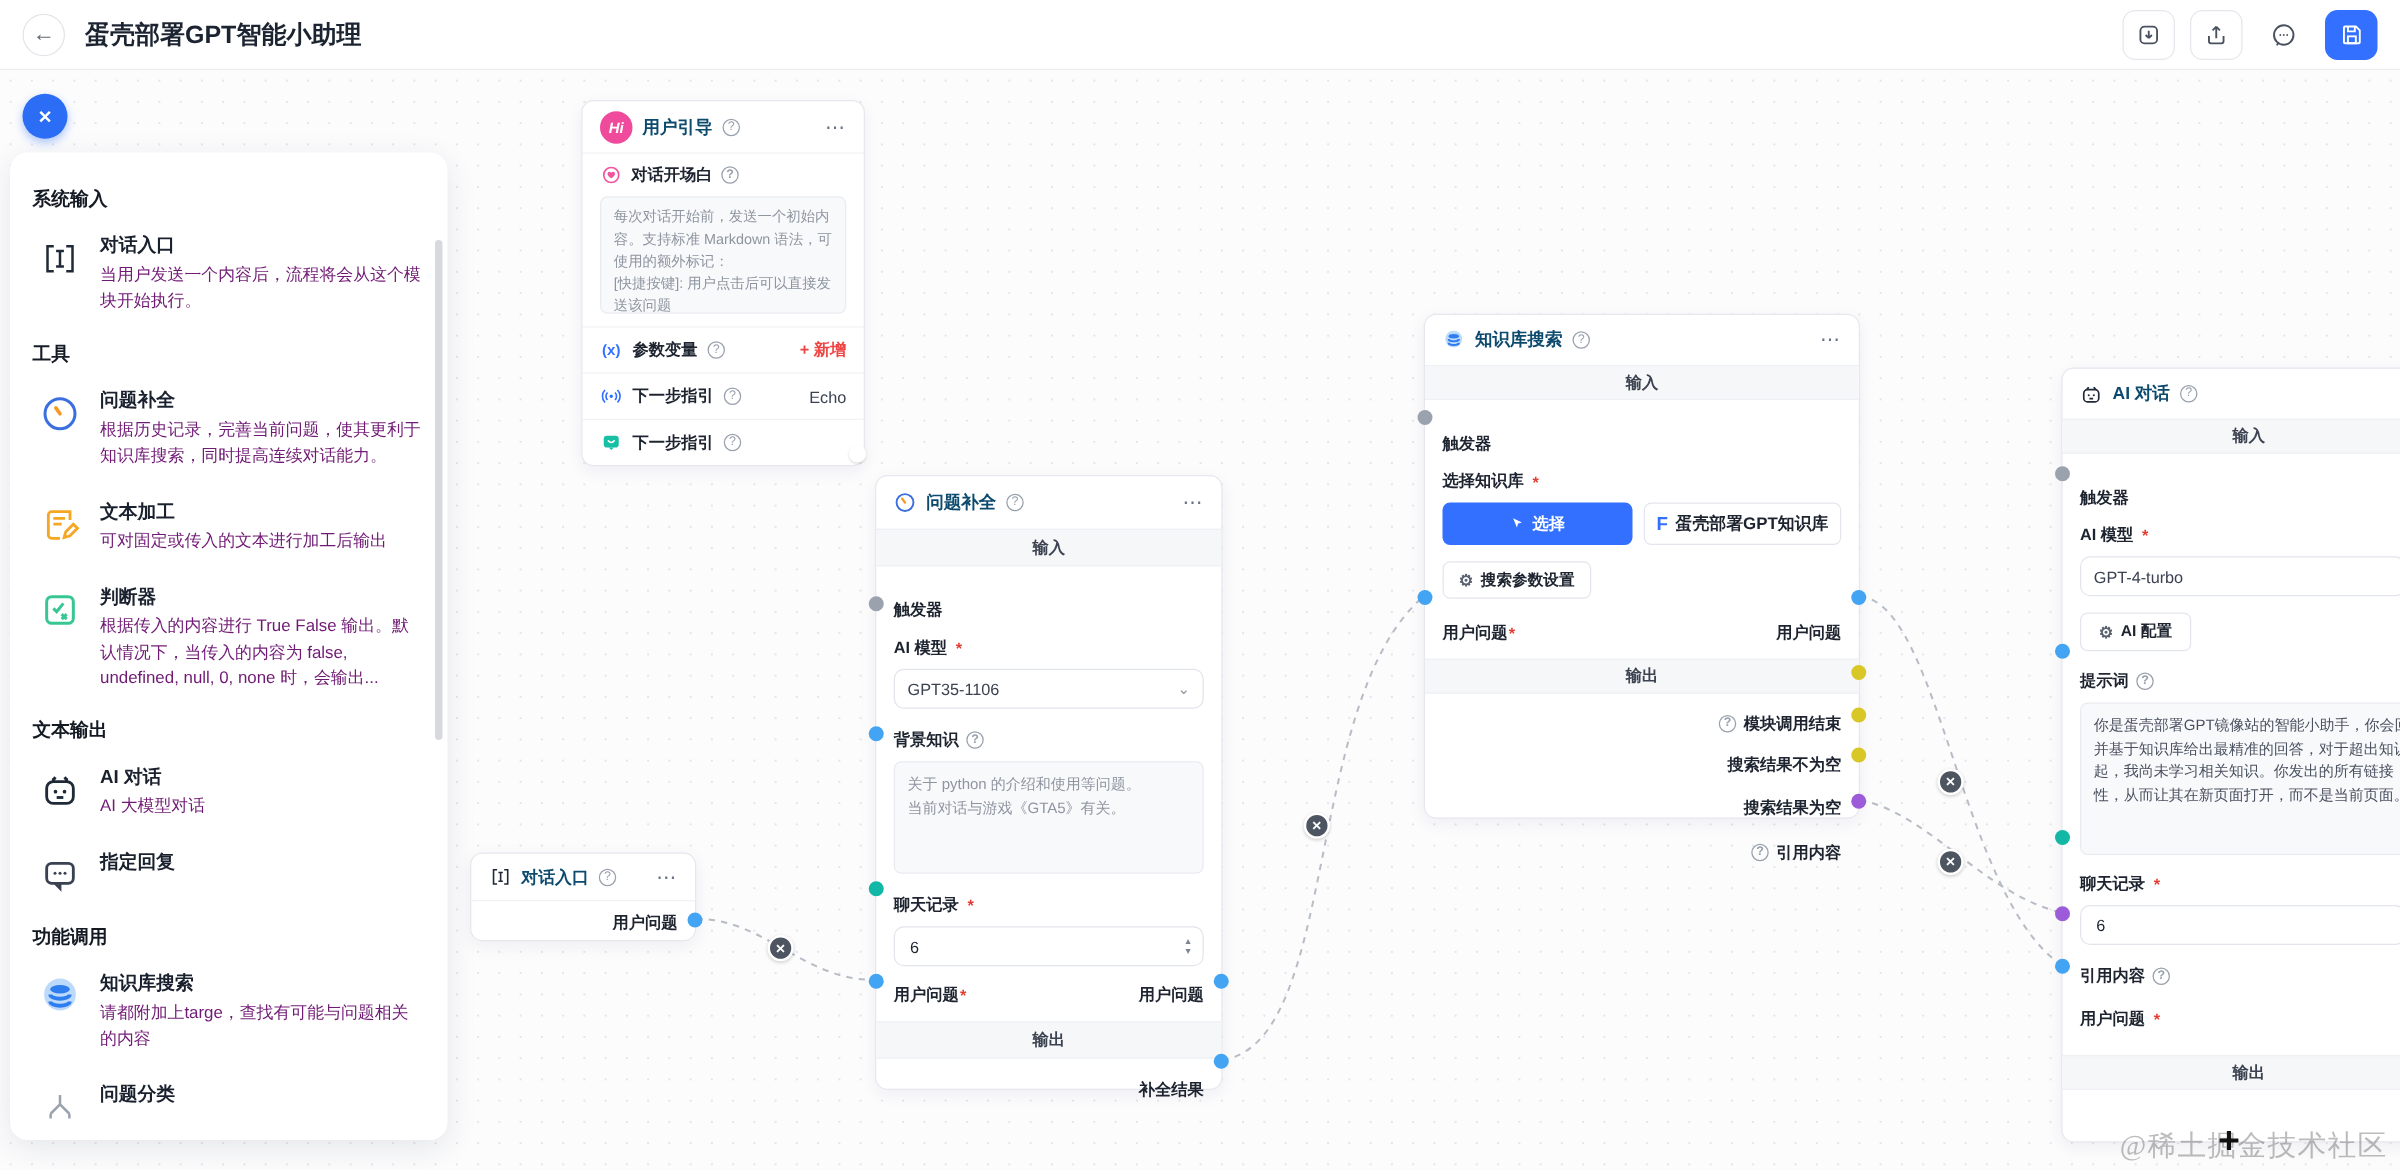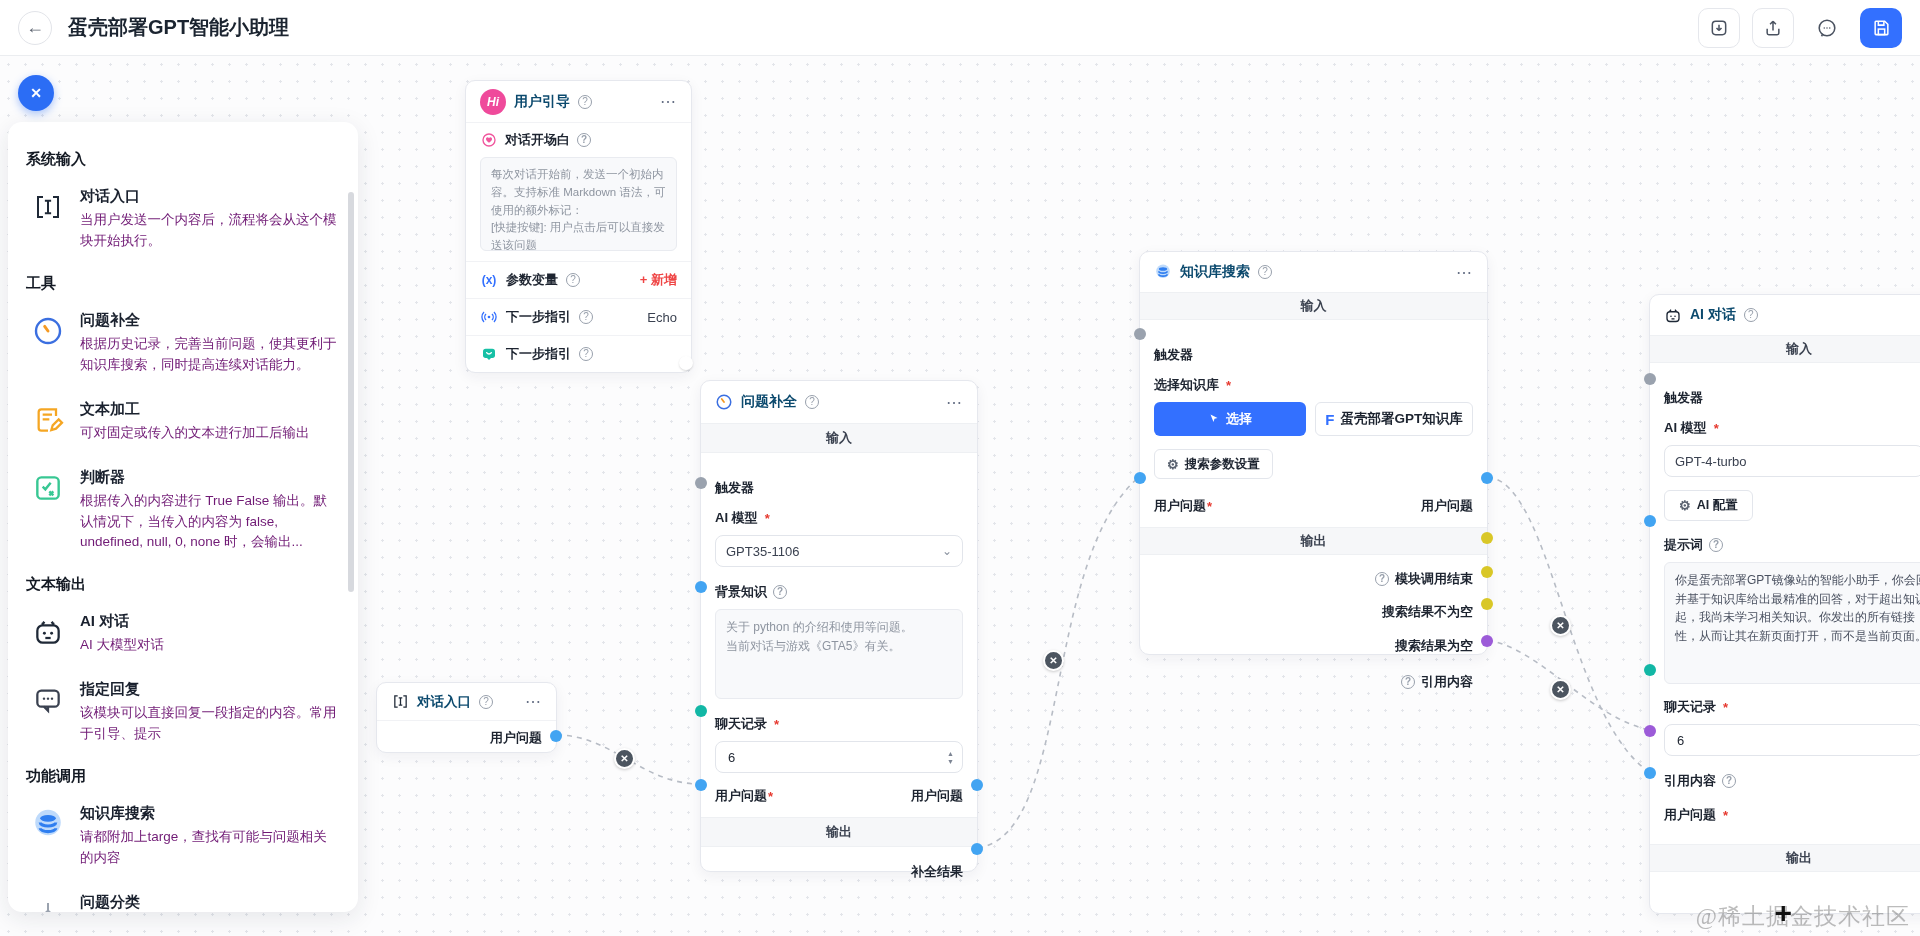--- a/index.html
+++ b/index.html
@@ -461,21 +461,20 @@
         <svg width="32" height="32" viewBox="0 0 24 24" fill="none" stroke="#3a4150" stroke-width="1.7">
             <rect x="4" y="5" width="16" height="12" rx="3"></rect>
             <path d="M9 17l3 3 0-3"></path>
             <circle cx="9" cy="11" r=".9" fill="#3a4150" stroke="none"></circle>
             <circle cx="12" cy="11" r=".9" fill="#3a4150" stroke="none"></circle>
             <circle cx="15" cy="11" r=".9" fill="#3a4150" stroke="none"></circle>
           </svg>
       </span>
       <span>
           <div class="sb-t">指定回复</div>
-      <div class="sb-d">该模块可以直接回复一段指定的内容。常用于引导、提示</div>
         </span>
     </div>
 
     <div class="sb-section">功能调用</div>
     <div class="sb-item">
       <span class="sb-icon">
         <svg width="34" height="34" viewBox="0 0 24 24">
             <circle cx="12" cy="11" r="9" fill="#bedafb"></circle>
             <ellipse cx="12" cy="8" rx="5.5" ry="2.4" fill="#2f7ef0"></ellipse>
             <path d="M6.5 11c0 1.3 2.5 2.4 5.5 2.4s5.5-1.1 5.5-2.4" stroke="#2f7ef0" stroke-width="2.2" fill="none"></path>

